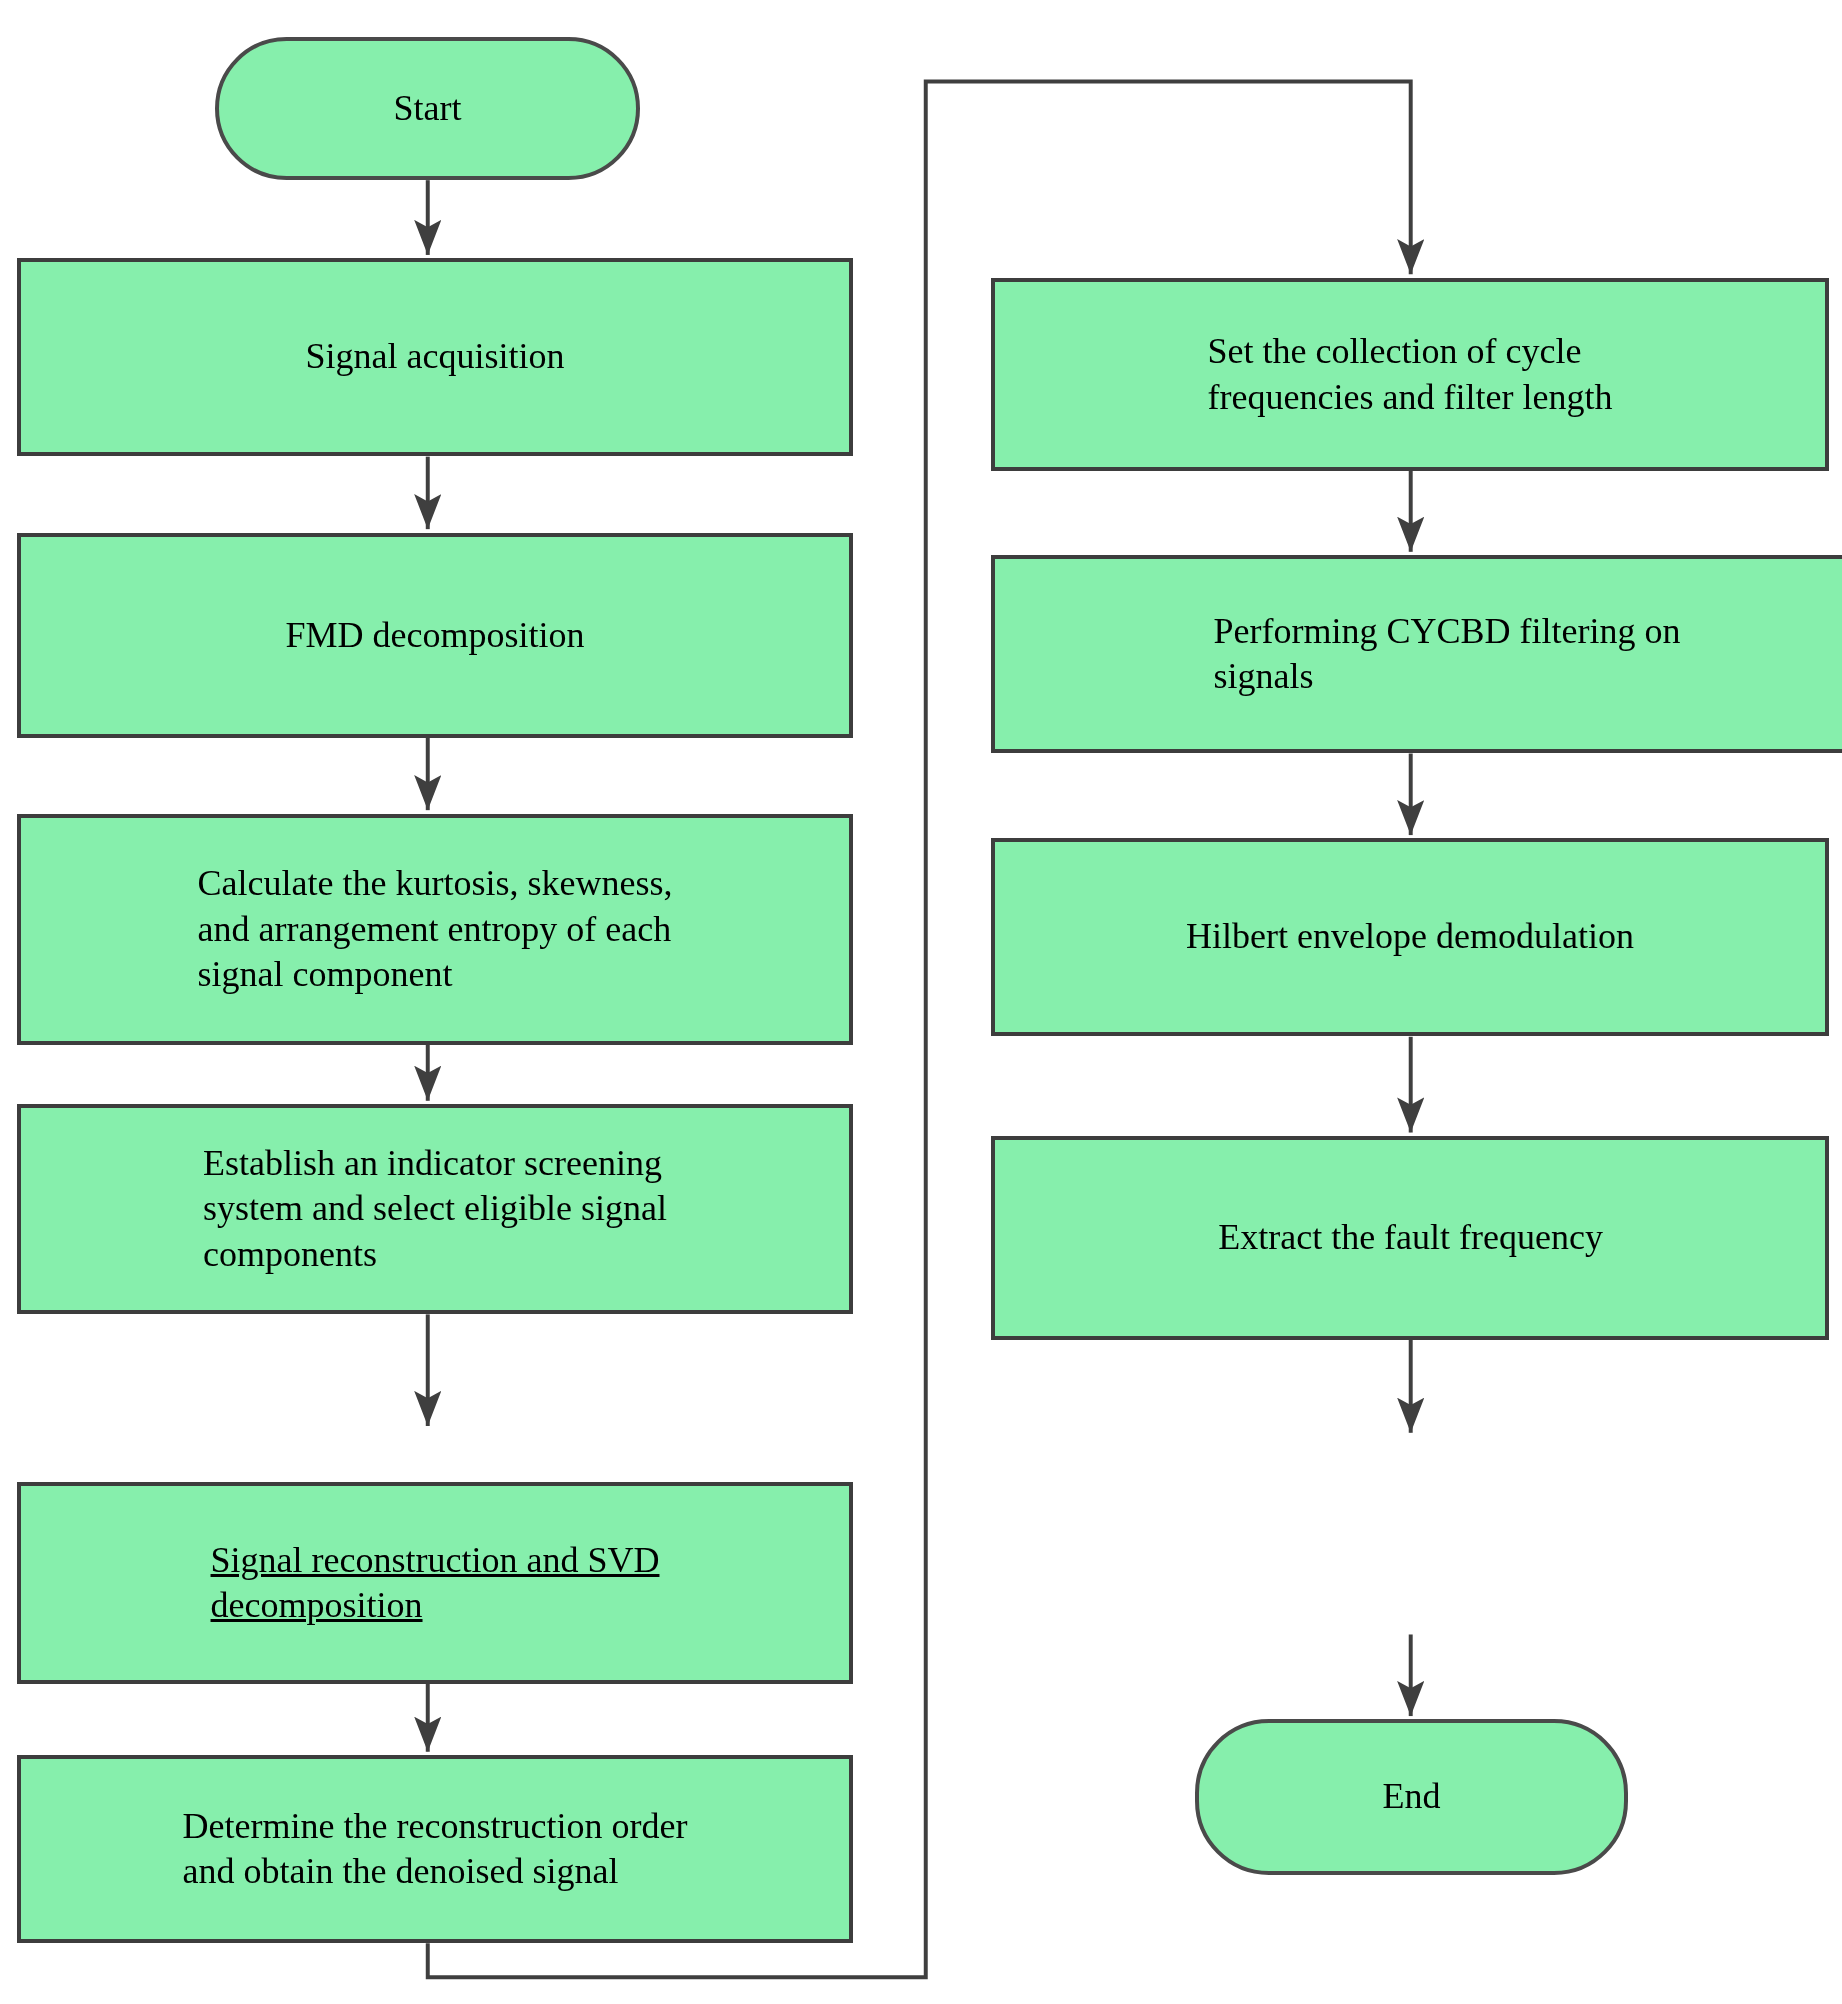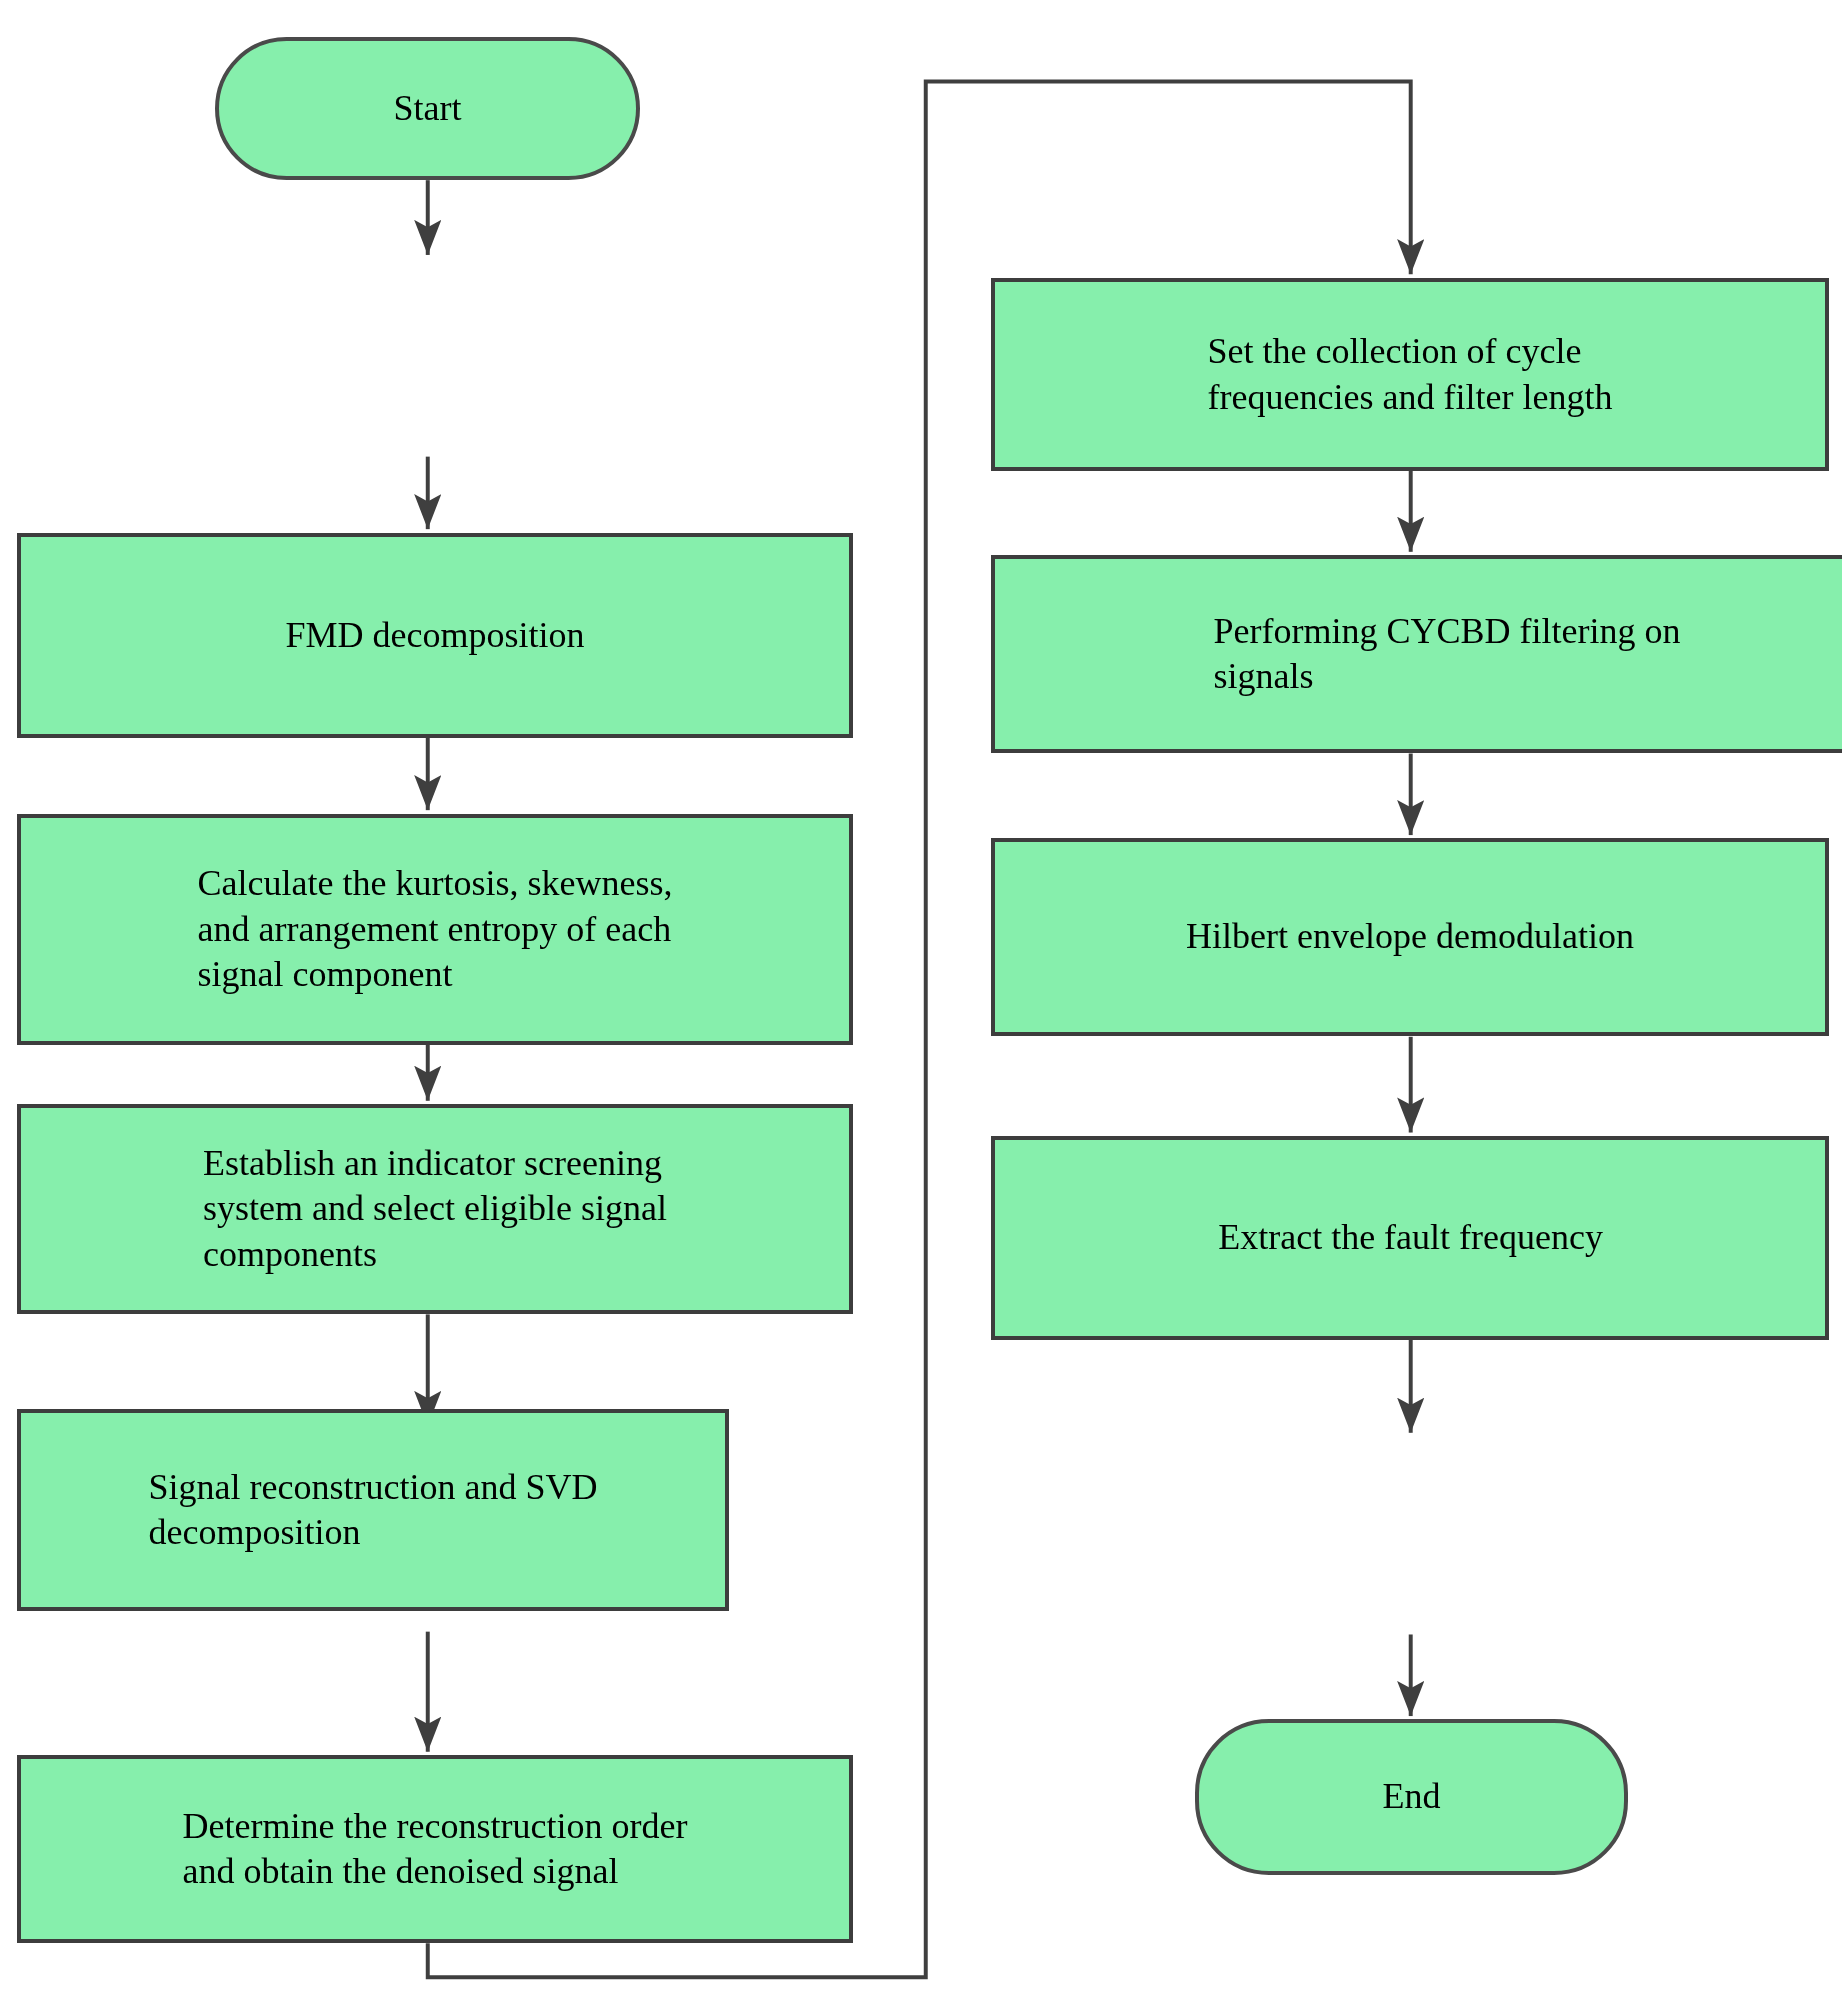--- a/index.html
+++ b/index.html
@@ -39,21 +39,21 @@
   .terminal {
     border-radius: 74px;
     border: 4px solid #4a4a4a;
   }
   
   #n-start  { left: 215px;  top: 37px;   width: 425px;  height: 143px; }
   #n-acq    { left: 17px;   top: 258px;  width: 836px; height: 198px; }
   #n-fmd    { left: 17px;   top: 533px;  width: 836px; height: 205px; }
   #n-calc   { left: 17px;   top: 814px; width: 836px; height: 231px; }
   #n-est    { left: 17px;   top: 1104px; width: 836px; height: 210px; }
-  #n-rec    { left: 17px;   top: 1409px; width: 712px; height: 202px; }
+  #n-rec    { left: 17px;   top: 1482px; width: 836px; height: 202px; text-decoration: underline; }
   #n-ord    { left: 17px;   top: 1755px; width: 836px; height: 188px; }
   #n-set    { left: 991px; top: 278px;  width: 838px; height: 193px; }
   #n-cycbd  { left: 991px; top: 555px;  width: 912px; height: 198px; }
   #n-hil    { left: 991px; top: 838px; width: 838px; height: 198px; }
   #n-ext    { left: 991px; top: 1136px; width: 838px; height: 204px; padding-left: 8px; }
   #n-type   { left: 991px; top: 1436px; width: 838px; height: 198px; }
   #n-end    { left: 1195px; top: 1719px; width: 433px;  height: 156px; }
   .edge {
     stroke: #3f3f3f;
     stroke-width: 7;
@@ -79,20 +79,21 @@
     <path class="edge" d="M755,2880 L755,3092" marker-end="url(#arrow)"></path>
     <path class="edge" d="M755,3430 L755,3490 L1634,3490 L1634,144 L2490,144 L2490,484" marker-end="url(#arrow)"></path>
     <path class="edge" d="M2490,830 L2490,974" marker-end="url(#arrow)"></path>
     <path class="edge" d="M2490,1330 L2490,1474" marker-end="url(#arrow)"></path>
     <path class="edge" d="M2490,1830 L2490,1999" marker-end="url(#arrow)"></path>
     <path class="edge" d="M2490,2365 L2490,2529" marker-end="url(#arrow)"></path>
     <path class="edge" d="M2490,2885 L2490,3029" marker-end="url(#arrow)"></path>
   </svg>
 
   <div id="n-start" class="node terminal">Start</div>
+  <div id="n-acq" class="node process">Signal acquisition</div>
   <div id="n-calc" class="node process">Calculate the kurtosis, skewness,
 and arrangement entropy of each
 signal component</div>
   <div id="n-fmd" class="node process">FMD decomposition</div>
   <div id="n-est" class="node process">Establish an indicator screening
 system and select eligible signal
 components</div>
   <div id="n-rec" class="node process">Signal reconstruction and SVD
 decomposition</div>
   <div id="n-ord" class="node process">Determine the reconstruction order

